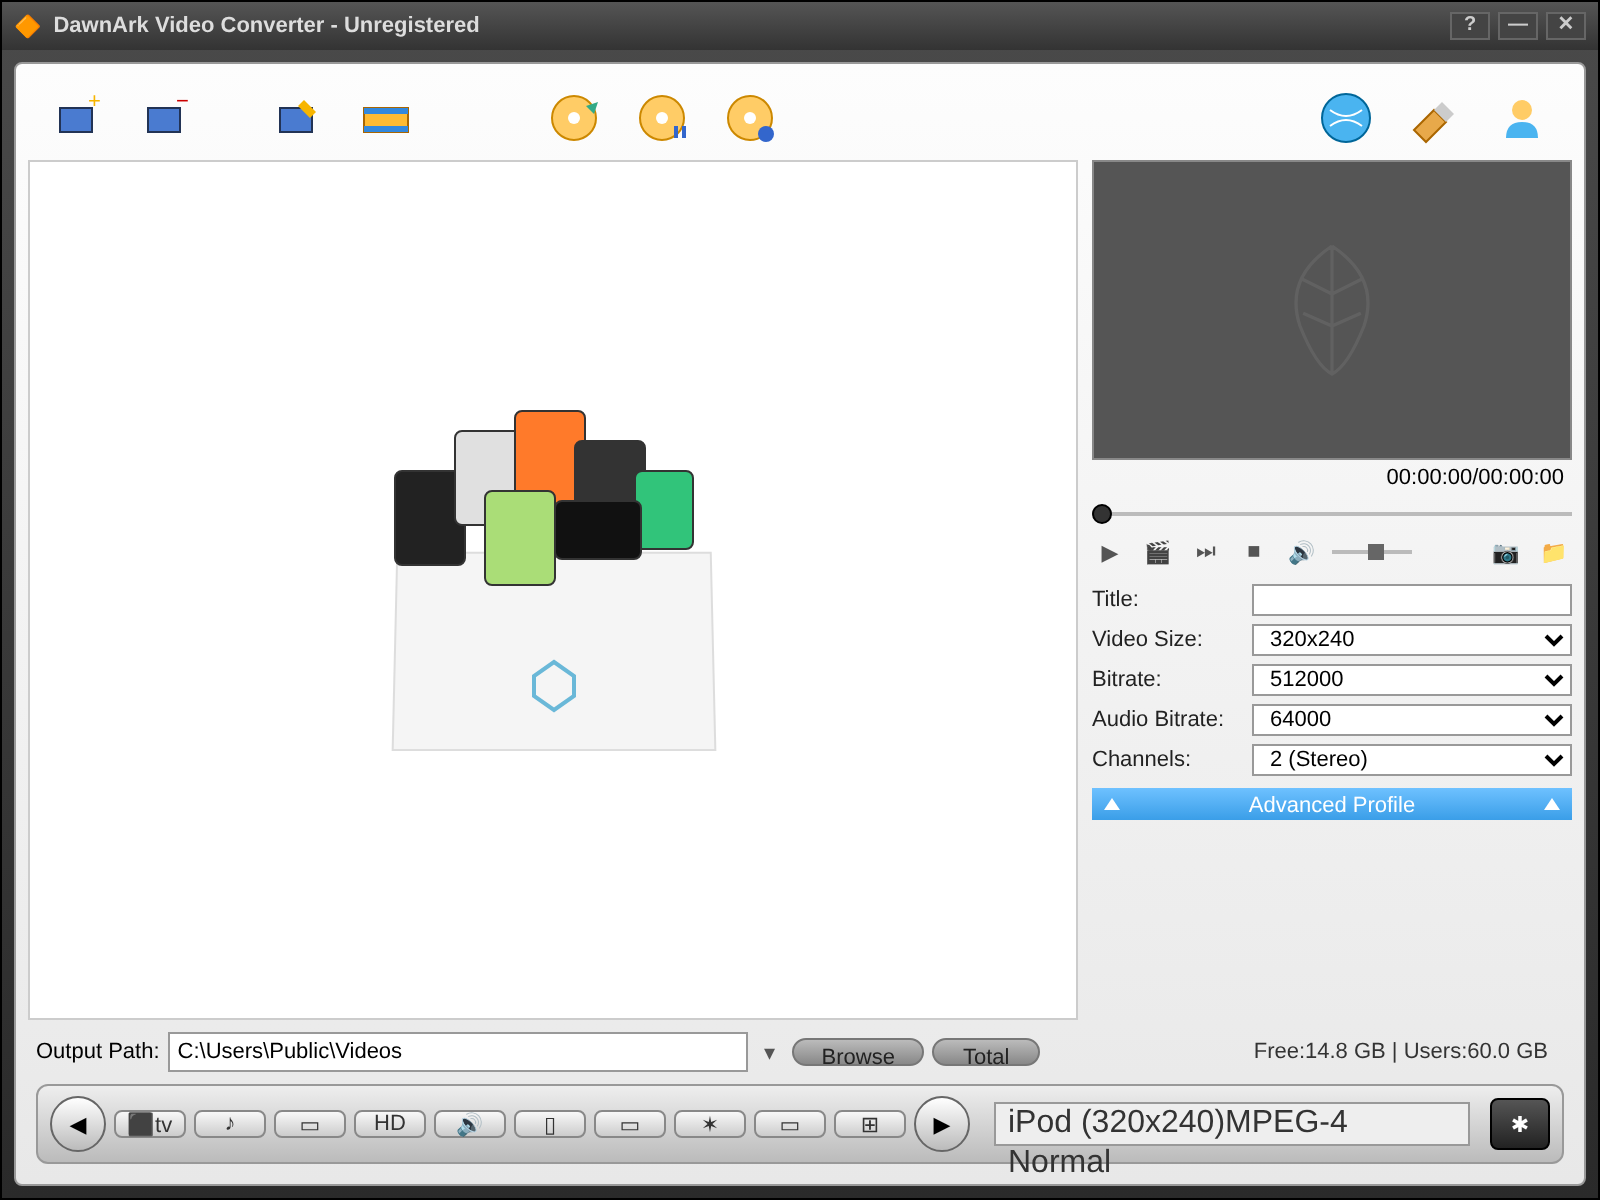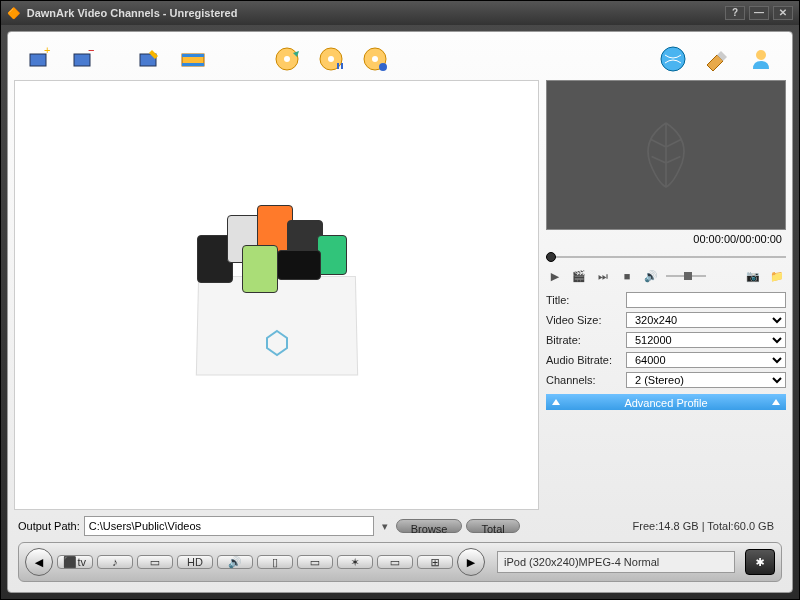--- a/index.html
+++ b/index.html
@@ -34,31 +34,31 @@
 .adv{margin-top:6px;height:16px;background:linear-gradient(#6ec1ff,#3a9ee8);color:#fff;text-align:center;line-height:18px;font-size:11px;cursor:pointer;position:relative}
 .adv::before,.adv::after{content:"";position:absolute;top:5px;width:0;height:0;border-left:4px solid transparent;border-right:4px solid transparent;border-bottom:6px solid #fff}
 .adv::before{left:6px}.adv::after{right:6px}
 .outrow{display:flex;align-items:center;gap:4px;padding:6px 4px}
 .outrow input{flex:1;height:20px;border:1px solid #999;background:#fff;padding:0 4px;max-width:290px}
 .pill{height:14px;padding:0 14px;border-radius:10px;background:linear-gradient(#bbb,#888);border:1px solid #777;color:#222;cursor:pointer;line-height:18px}
 .free{margin-left:auto;font-size:11px;color:#333;padding-right:8px}
 .bottombar{height:40px;margin:0 4px 4px;background:linear-gradient(#eee,#bbb);border:1px solid #999;border-radius:6px;display:flex;align-items:center;padding:0 6px;gap:4px}
 .nbtn{width:36px;height:14px;border:1px solid #888;border-radius:4px;background:linear-gradient(#f8f8f8,#ccc);display:flex;align-items:center;justify-content:center;cursor:pointer;color:#333}
 .circle{width:28px;height:28px;border-radius:50%;border:1px solid #666;background:linear-gradient(#fff,#bbb);display:flex;align-items:center;justify-content:center;cursor:pointer}
-.profile{flex:1;margin-left:8px;height:22px;border:1px solid #999;background:#eee;padding:0 6px;line-height:20px;font-size:11px;color:#333}
+.profile{flex:1;margin-left:8px;height:22px;border:1px solid #999;background:#eee;padding:0 6px;line-height:20px;font-size:16px;color:#333}
 .star{width:30px;height:26px;background:linear-gradient(#555,#222);border:1px solid #000;border-radius:4px;margin-left:6px;display:flex;align-items:center;justify-content:center;color:#fff;cursor:pointer}
 svg{display:block}
 </style>
 </head>
 <body>
 
 <div class="window">
   <div class="titlebar">
     <span>🔶</span>
-    <span style="margin-left:6px">DawnArk Video Channels - Unregistered</span>
+    <span style="margin-left:6px">DawnArk Video Converter - Unregistered</span>
     <span class="spacer"></span>
     <span class="ctrl">?</span>
     <span class="ctrl">—</span>
     <span class="ctrl">✕</span>
   </div>
 
   <div class="body">
     <div class="toolbar">
       <div class="tbtn">
           <svg width="26" height="26">
@@ -191,21 +191,21 @@
         <div class="adv">Advanced Profile</div>
       </div>
     </div>
 
     <div class="outrow">
       <label>Output Path:</label>
       <input value="C:\Users\Public\Videos" style="">
       <div style="width:14px;text-align:center;color:#555">▾</div>
       <button class="pill">Browse</button>
       <button class="pill">Total</button>
-      <span class="free">Free:14.8 GB | Total:60.0 GB</span>
+      <span class="free">Free:14.8 GB | Users:60.0 GB</span>
     </div>
 
     <div class="bottombar">
       <div class="circle">◀</div>
       <div class="nbtn">⬛tv</div>
       <div class="nbtn">♪</div>
       <div class="nbtn">▭</div>
       <div class="nbtn">HD</div>
       <div class="nbtn">🔊</div>
       <div class="nbtn">▯</div>

